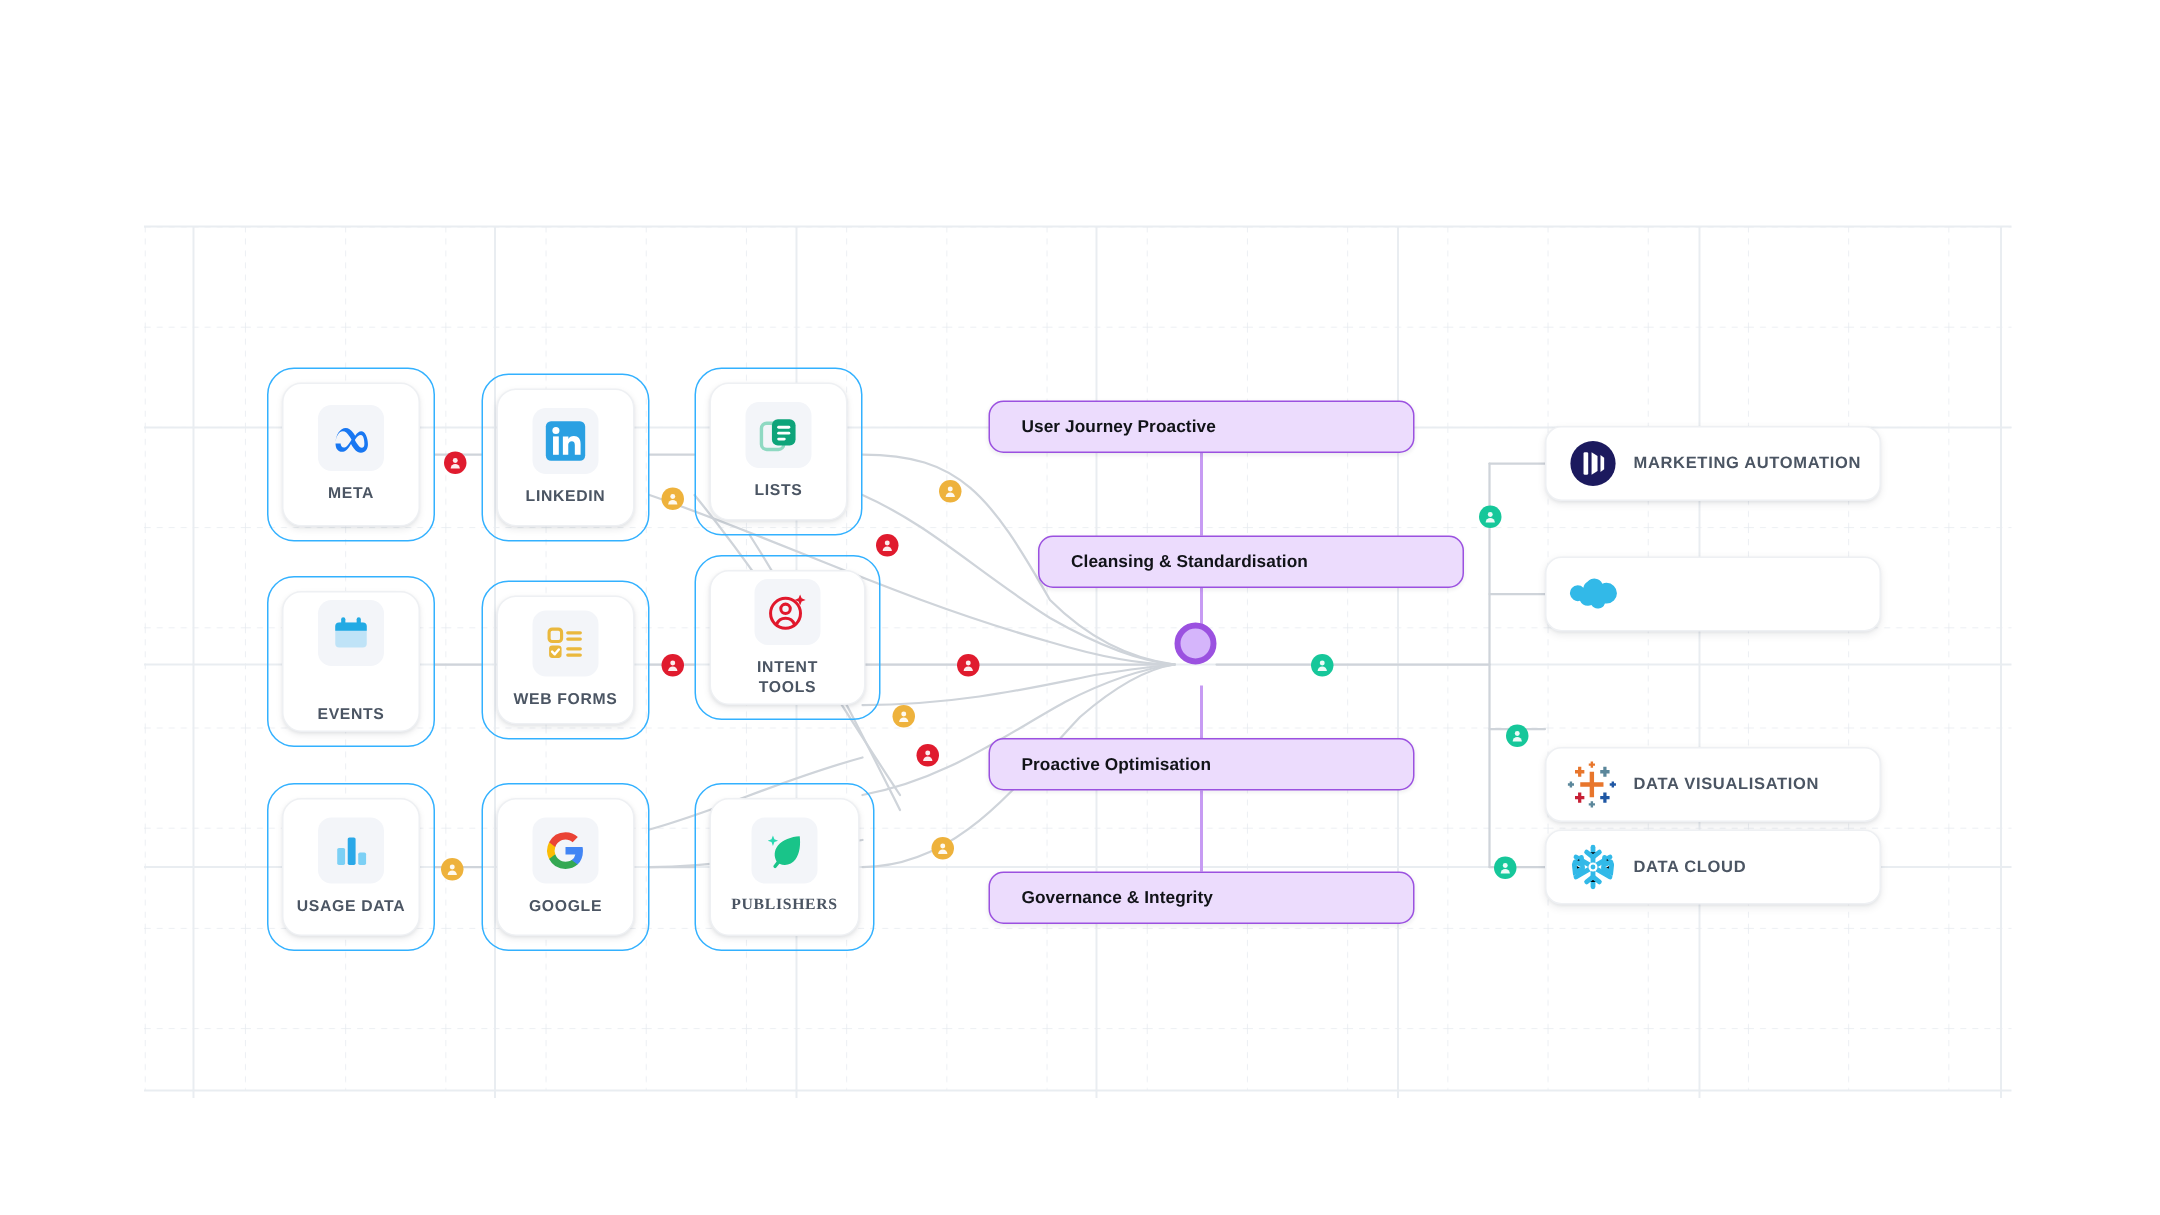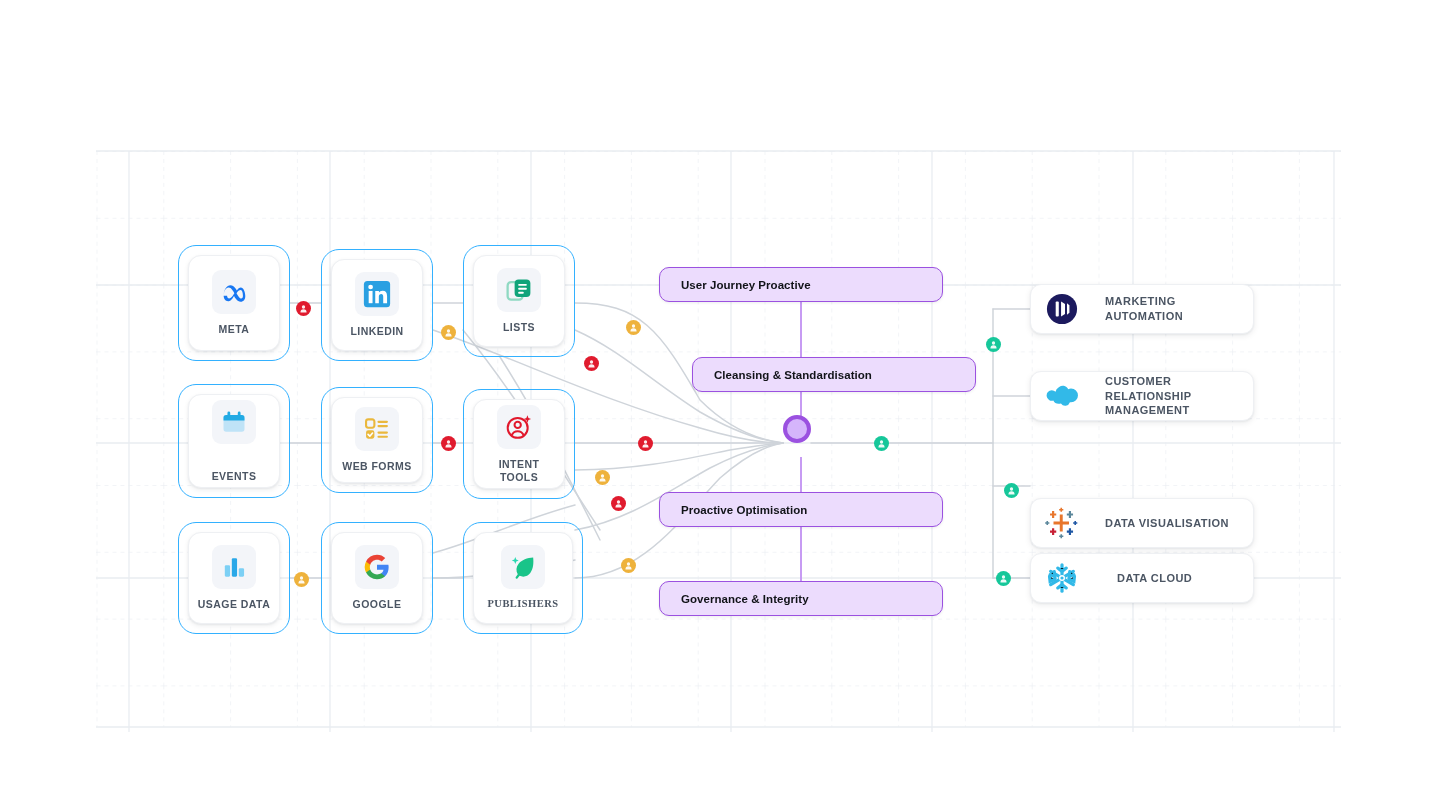--- a/index.html
+++ b/index.html
@@ -93,21 +93,21 @@
 
   
   .dst-card {
     position: absolute;
     background: #ffffff;
     border: 1px solid #eef0f3;
     border-radius: 11px;
     box-shadow: 0 2px 6px rgba(16,24,40,.08), 0 1px 2px rgba(16,24,40,.05);
     display: flex;
     align-items: center;
-    gap: 26px;
+    gap: 10px;
     padding-left: 14px;
     padding-right: 12px;
   }
   .dst-ico {
     width: 34px; height: 34px;
     flex: 0 0 34px;
     display: flex; align-items: center; justify-content: center;
   }
   .dst-label {
     font-size: 11px;
@@ -268,21 +268,21 @@
               <path d="M5.8 22.2l2 2 3.1-3.6" stroke="#fff" stroke-width="1.9" fill="none" stroke-linecap="round" stroke-linejoin="round"></path>
               <rect x="16.5" y="6.6" width="12" height="2.5" rx="1.25" fill="#eab83d"></rect>
               <rect x="16.5" y="11.4" width="12" height="2.5" rx="1.25" fill="#eab83d"></rect>
               <rect x="16.5" y="18.8" width="12" height="2.5" rx="1.25" fill="#eab83d"></rect>
               <rect x="16.5" y="23.6" width="12" height="2.5" rx="1.25" fill="#eab83d"></rect>
             </svg>
           </div>
           <div class="src-label" style="white-space: pre-line;">WEB FORMS</div>
         </div>
       </div>
-      <div class="src-wrap" style="left: 463px; top: 389px; width: 112px; height: 110px;">
+      <div class="src-wrap" style="left: 463px; top: 370px; width: 124px; height: 110px;">
         <div class="src-card">
           <div class="src-ico">
             <svg viewBox="0 0 32 32" width="28" height="28">
               <circle cx="14.5" cy="17" r="11.4" fill="none" stroke="#e1182c" stroke-width="2.3"></circle>
               <circle cx="14.5" cy="13.6" r="3.6" fill="none" stroke="#e1182c" stroke-width="2.3"></circle>
               <path d="M7.7 25.4a7.3 7.3 0 0 1 13.6 0" fill="none" stroke="#e1182c" stroke-width="2.3" stroke-linecap="round"></path>
               <path d="M25.6 2.6l1.2 3 3 1.2-3 1.2-1.2 3-1.2-3-3-1.2 3-1.2z" fill="#e1182c"></path>
             </svg>
           </div>
           <div class="src-label" style="white-space: pre-line;">INTENT
@@ -355,22 +355,20 @@
           </svg>
         </div>
         <div class="dst-label" style="white-space: pre-line;">MARKETING AUTOMATION</div>
       </div>
       <div class="dst-card" style="left: 1030px; top: 371px; width: 224px; height: 50px;">
         <div class="dst-ico">
           <svg viewBox="0 0 36 30" width="34" height="29">
             <path d="M14.3 5.6a6.3 6.3 0 0 1 10.3 1.6 7.4 7.4 0 0 1 3-.6 7.3 7.3 0 0 1 0 14.6c-.4 0-.8 0-1.2-.1a5.3 5.3 0 0 1-9.5 1.2 6 6 0 0 1-2.5.5 6.1 6.1 0 0 1-5.6-3.5 5.6 5.6 0 1 1-1.6-11 5.6 5.6 0 0 1 4 1.7 6.3 6.3 0 0 1 3.1-4.4z" fill="#32b9e8"></path>
           </svg>
         </div>
-        <div class="dst-label" style="white-space: pre-line;">CUSTOMER RELATIONSHIP
-MANAGEMENT</div>
       </div>
       <div class="dst-card" style="left: 1030px; top: 461px; width: 224px; height: 50px; margin-top: 37px;">
         <div class="dst-ico">
           <svg viewBox="0 0 36 36" width="34" height="34">
         <g stroke-linecap="butt">
           <path d="M17.2 9v18M9 18h16.4" stroke="#e8762c" stroke-width="3.1"></path>
           <path d="M8.6 5.4v7.2M5.3 9h6.6" stroke="#e8762c" stroke-width="2.3"></path>
           <path d="M8.6 23.6v7.2M5.3 27.2h6.6" stroke="#c72035" stroke-width="2.3"></path>
           <path d="M26.4 5.4v7.2M23.1 9h6.6" stroke="#5b879b" stroke-width="2.3"></path>
           <path d="M26.4 23.6v7.2M23.1 27.2h6.6" stroke="#1f57a4" stroke-width="2.3"></path>
@@ -391,21 +389,21 @@
               <path d="M6 11l24 14"></path>
               <path d="M6 25l24-14"></path>
         <path d="M13.5 7.5L18 11l4.5-3.5M13.5 28.5L18 25l4.5 3.5"></path>
         <path d="M4.8 16.2l.6 5.4 5-2.2M31.2 16.2l-.6 5.4-5-2.2"></path>
         <path d="M5.4 14.4l5 2.2-.6-5.4M30.6 14.4l-5 2.2.6-5.4"></path>
         </g>
             <circle cx="18" cy="18" r="3.2" fill="#fff"></circle>
             <circle cx="18" cy="18" r="1.7" fill="#32b9e8"></circle>
           </svg>
         </div>
-        <div class="dst-label" style="white-space: pre-line; margin-left: 12px;">DATA CLOUD</div>
+        <div class="dst-label" style="white-space: pre-line;">DATA CLOUD</div>
       </div>
     </div>
 
   <div id="badges">
       <div class="badge red" style="left: 296px; top: 301px;">
         <svg viewBox="0 0 12 12">
           <circle cx="6" cy="4" r="2.2" fill="#fff" fill-opacity=".92"></circle>
           <path d="M1.9 11.2a4.1 4.1 0 0 1 8.2 0z" fill="#fff" fill-opacity=".92"></path>
         </svg>
       </div>

